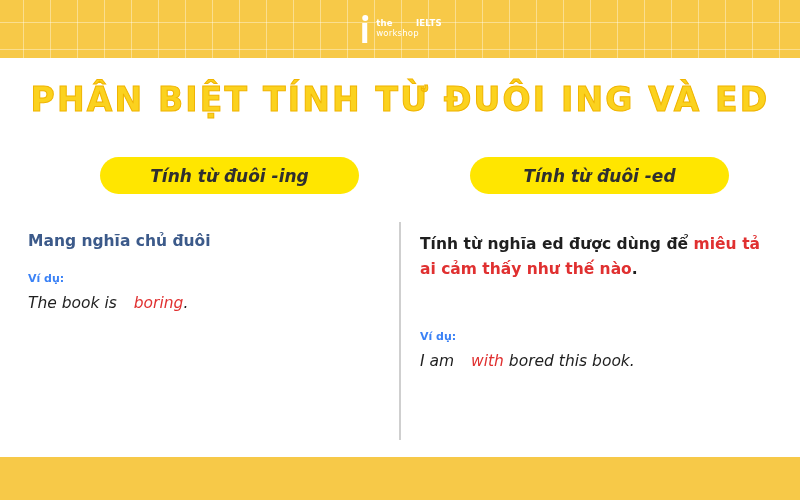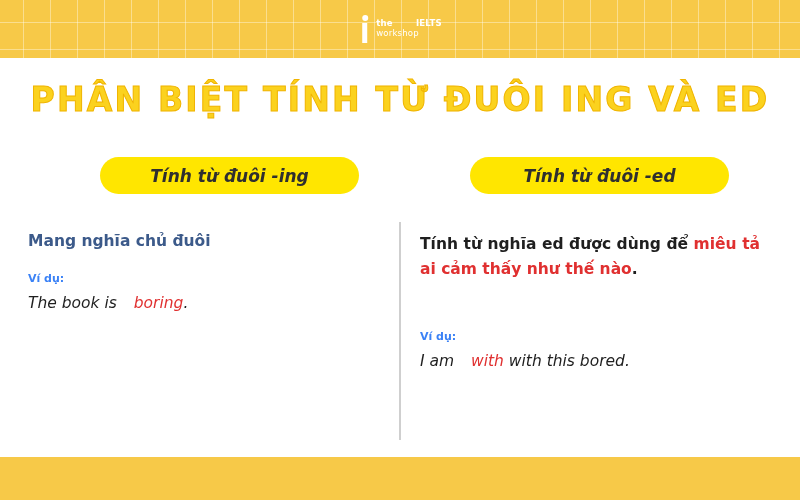--- a/index.html
+++ b/index.html
@@ -243,19 +243,19 @@
       <span>The book is </span><span class="hl">boring</span><span>.</span>
     </div>
   </div>
 
   <div class="col col-right">
     <div class="body-text">
       <span>Tính từ nghĩa ed được dùng để </span><span class="hl">miêu tả ai cảm thấy như thế nào</span><span>.</span>
     </div>
     <div class="example-label">Ví dụ:</div>
     <div class="example-text">
-      <span>I am </span><span class="hl">with</span><span> with this bored.</span>
+      <span>I am </span><span class="hl">with</span><span> bored this book.</span>
     </div>
   </div>
 
   <div class="bottombar"></div>
 
 </div>
 
 </body></html>

